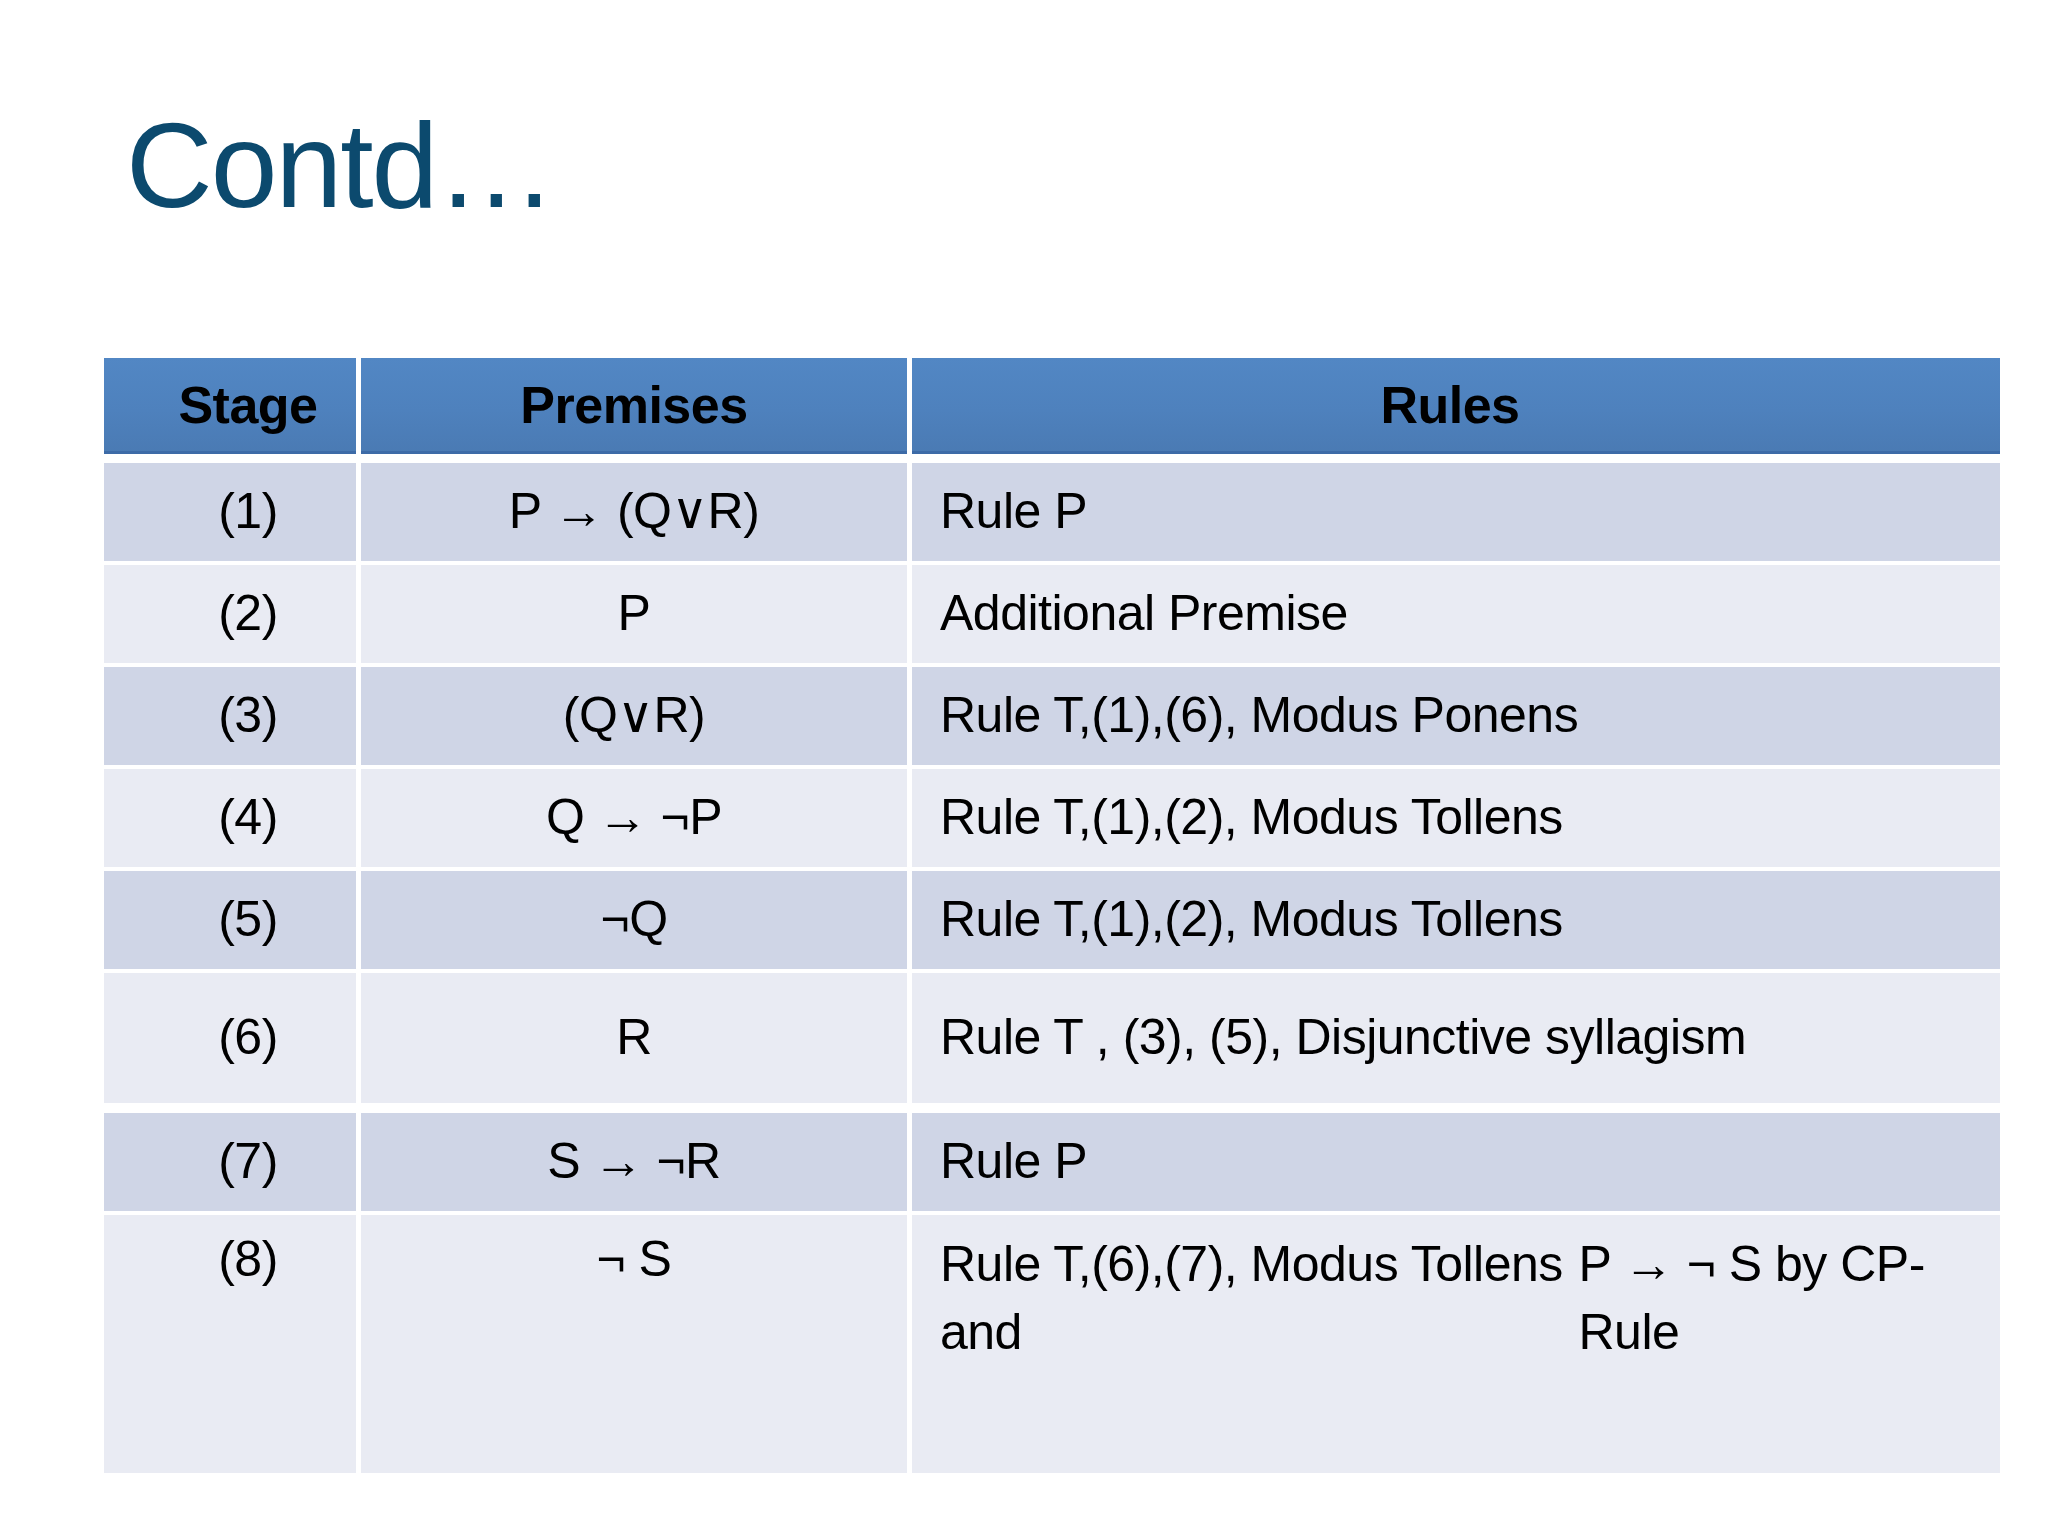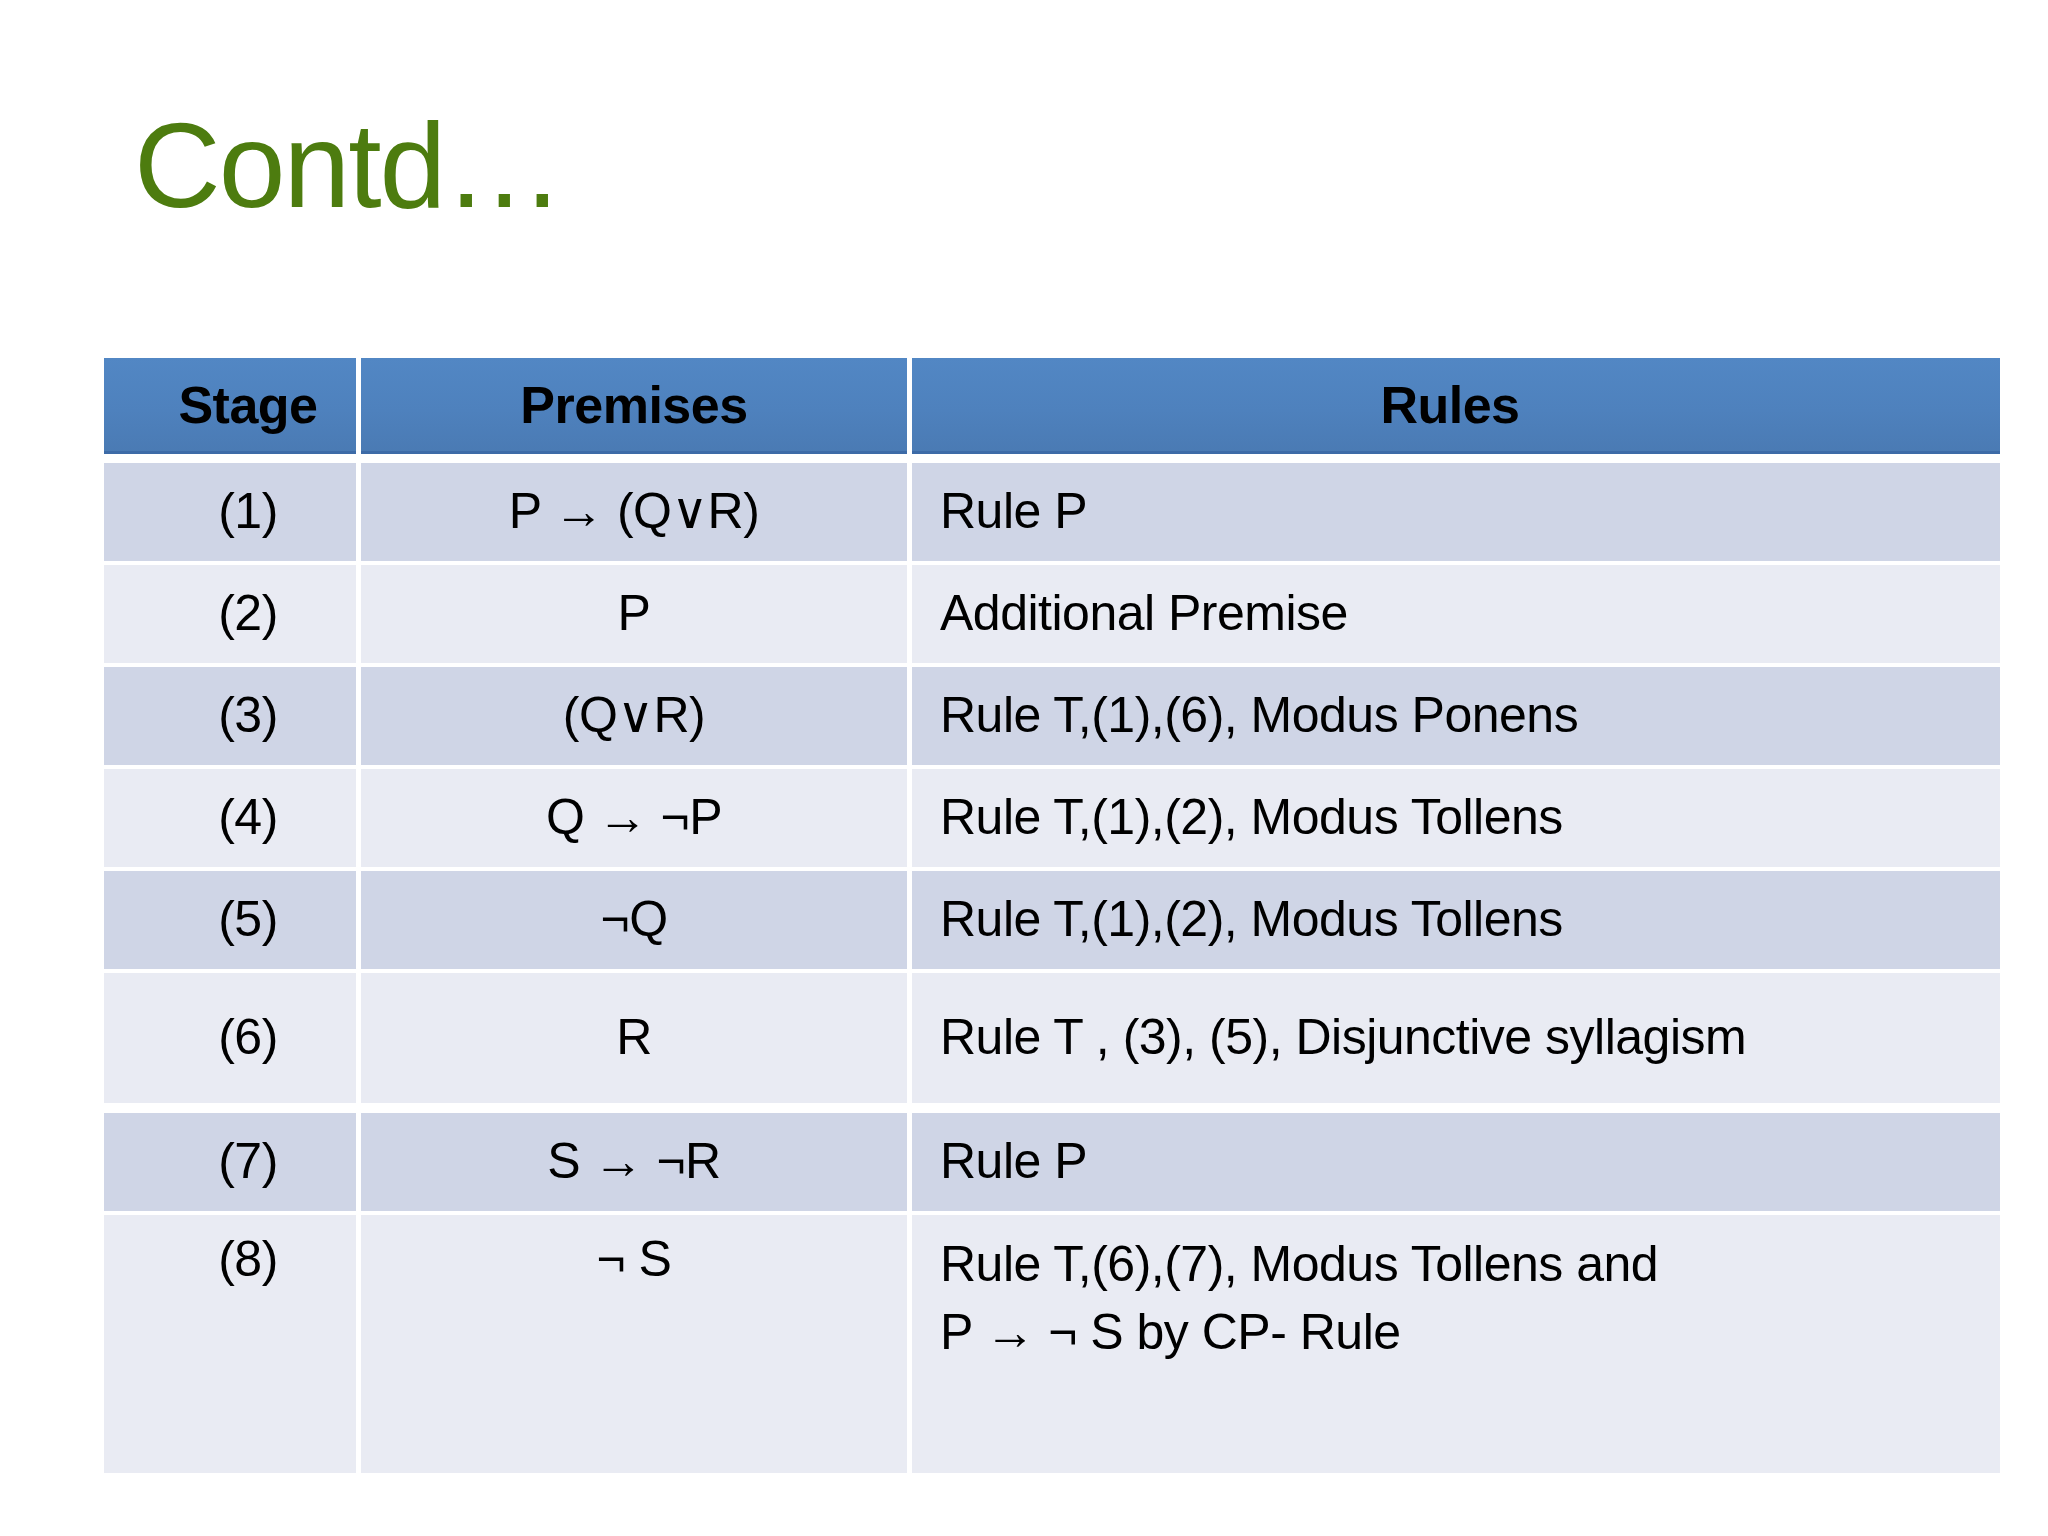--- a/index.html
+++ b/index.html
@@ -9,23 +9,22 @@
     font-family: "Liberation Sans", "DejaVu Sans", sans-serif;
     color: #000000;
   }
   .slide-title {
     position: absolute;
     left: 126px;
     top: 96px;
     font-size: 120px;
     font-weight: 400;
     letter-spacing: -2px;
-    color: #4d7c0f;
+    color: #0c4a6e;
     line-height: 1.15;
-    margin-left: 8px;
   }
   .proof-table {
     position: absolute;
     left: 104px;
     top: 358px;
     width: 1896px;
     display: flex;
     flex-direction: column;
     row-gap: 4px;
   }
@@ -58,21 +57,21 @@
     font-size: 52px;
     color: #000000;
   }
   .header-row .col-rule { justify-content: center; text-align: center; padding-left: 0; }
   .row-odd  .cell { background: var(--row-odd-bg); }
   .row-even .cell { background: var(--row-even-bg); }
   .row-last .cell {
     align-items: flex-start;
     padding-top: 16px;
   }
-  .rule-lines { display: flex; flex-direction: column; line-height: 1.35; }
+  .rule-lines { display: flex; flex-direction: row; line-height: 1.35; align-items: flex-end; }
 </style>
 </head>
 <body>
 
 <h1 class="slide-title">Contd…</h1>
 
 <div class="proof-table">
 
   <div class="t-row header-row">
     <div class="cell col-stage">Stage</div>

